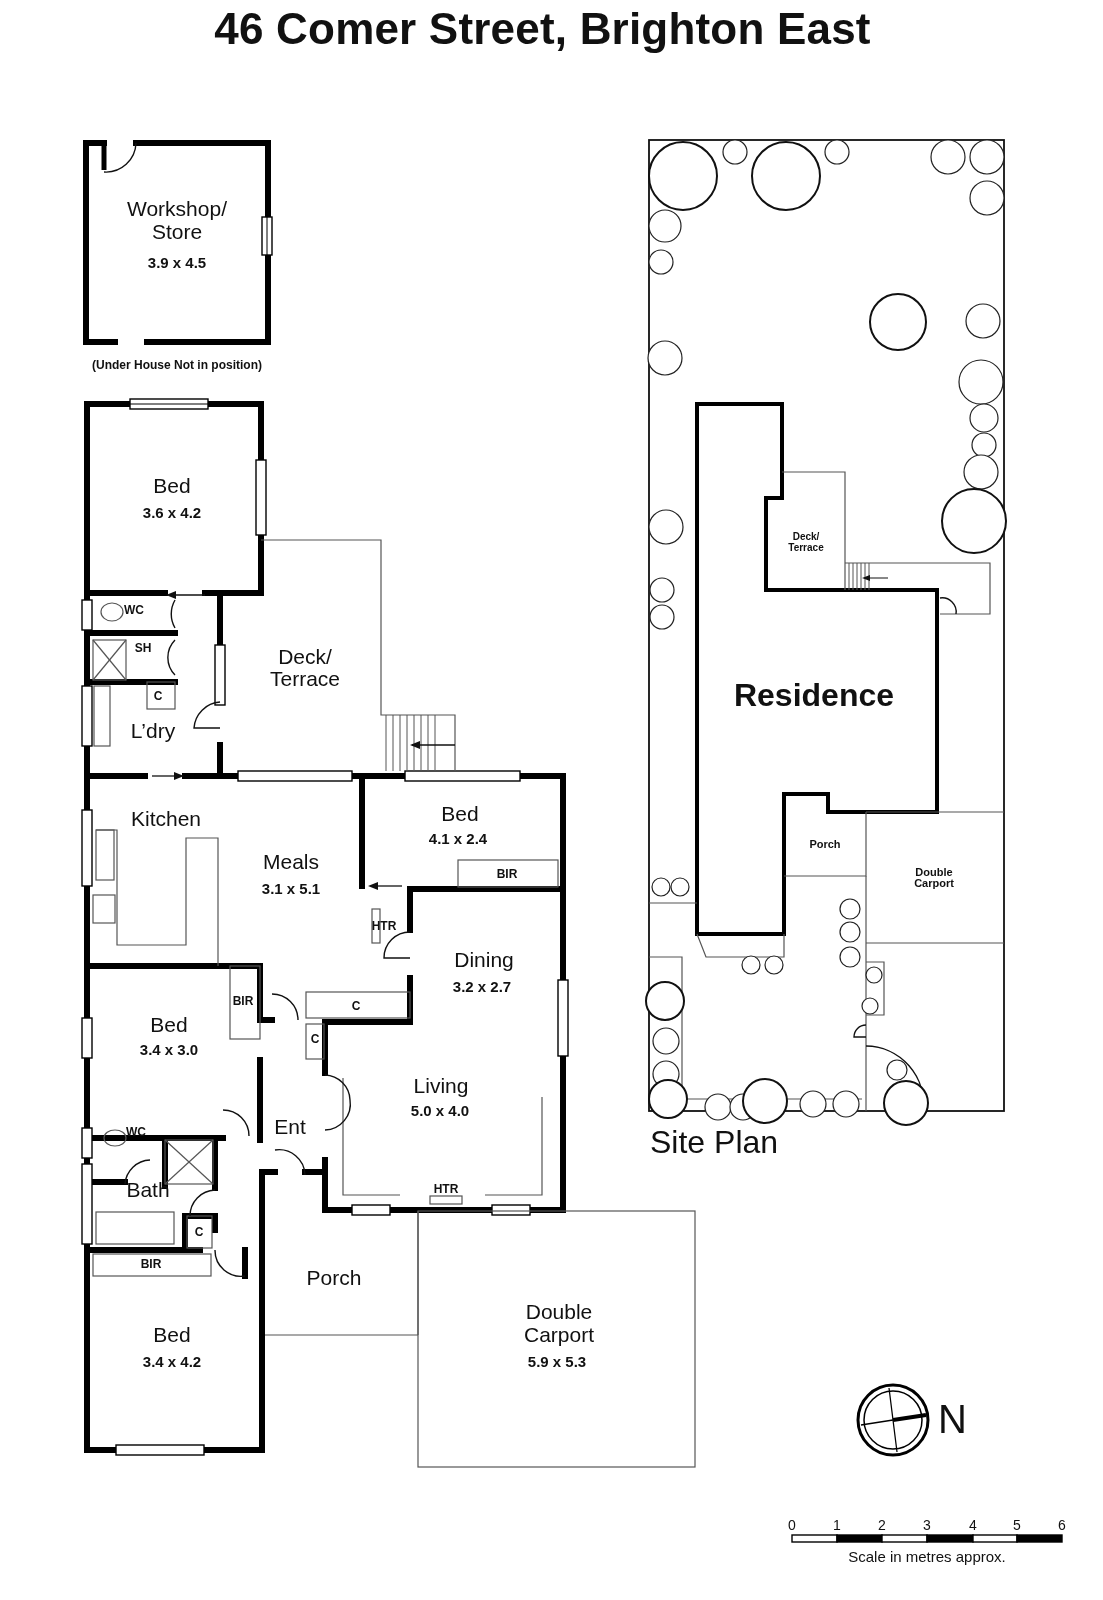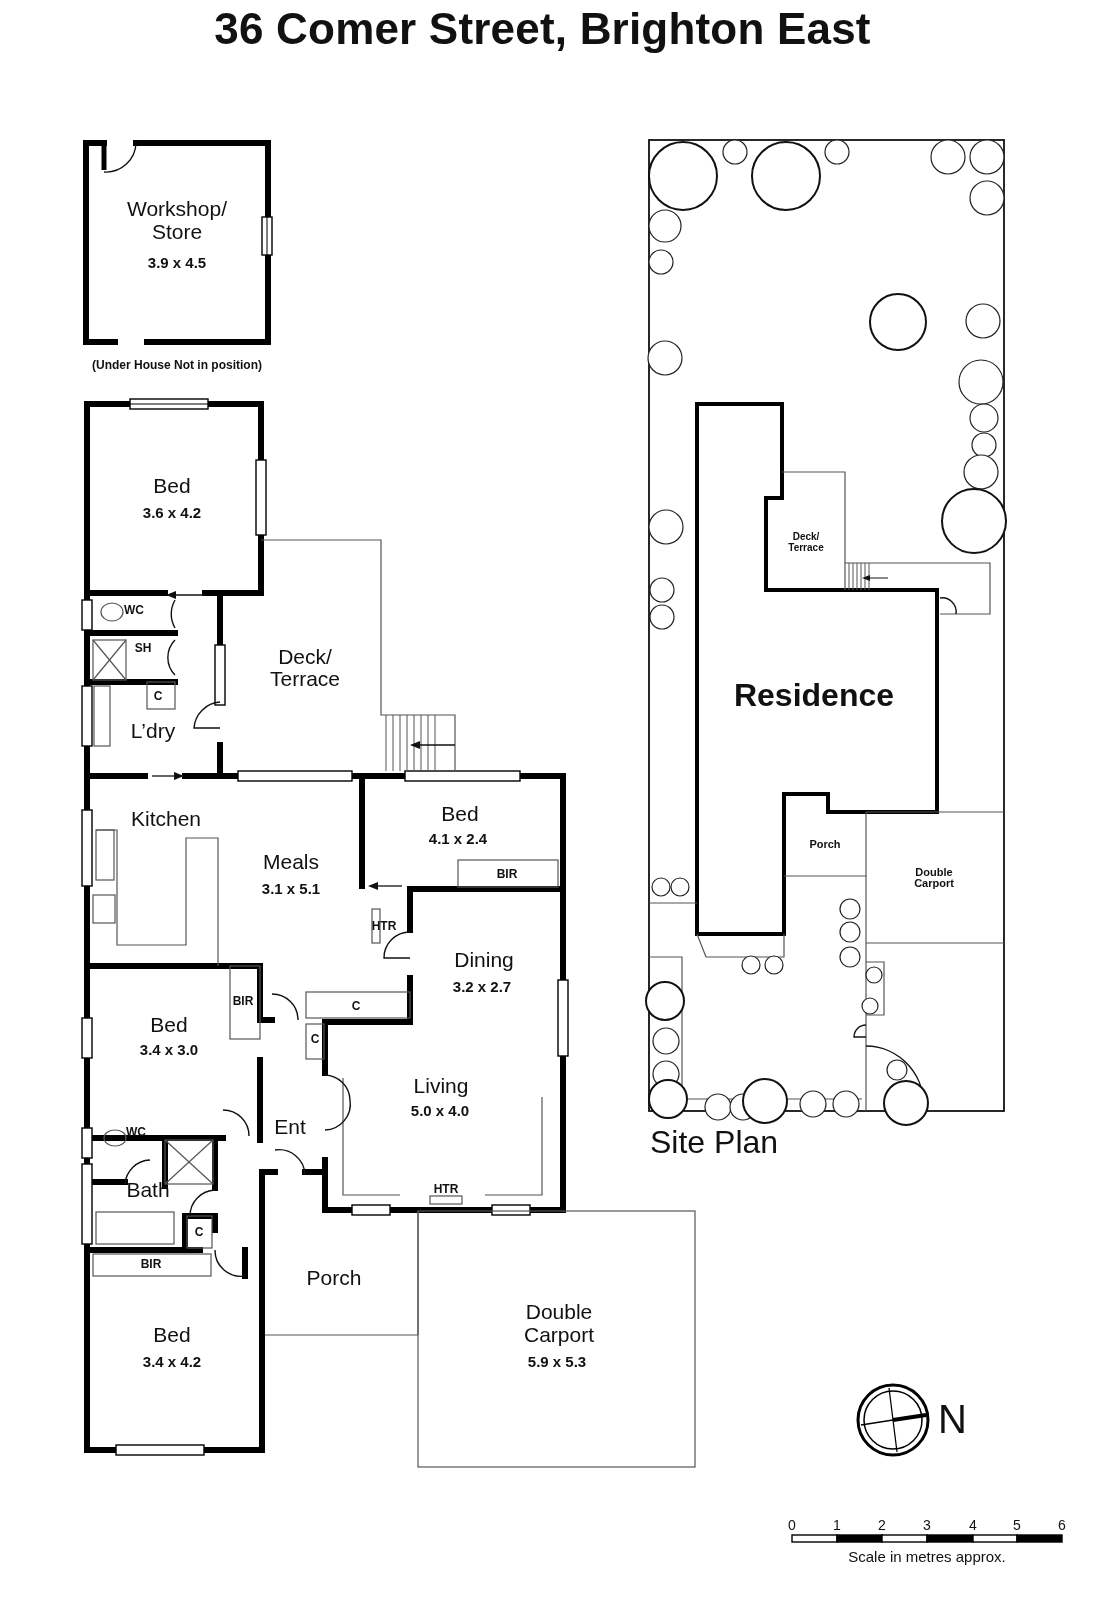--- a/index.html
+++ b/index.html
@@ -13,21 +13,21 @@
   .wall { stroke:#000; stroke-width:6; fill:none; stroke-linecap:square; }
   .thin { stroke:#555; stroke-width:1.2; fill:none; }
   .door { stroke:#111; stroke-width:1.4; fill:none; }
   .win { stroke:#000; stroke-width:1.4; fill:#fff; }
   .tree { stroke:#222; stroke-width:1.2; fill:#fff; }
   .treebig { stroke:#111; stroke-width:2; fill:#fff; }
 </style>
 </head>
 <body>
 
-<div class="title">36 Comer Street, Brighton East</div>
+<div class="title">46 Comer Street, Brighton East</div>
 
 <svg width="1103" height="1600" viewBox="0 0 1103 1600">
   <defs>
     <g id="treeSmall">
       <circle r="1" class="tree"></circle>
     </g>
   </defs>
 
   <g>
     <path class="wall" d="M104,143 L86,143 L86,342 L115,342"></path>

